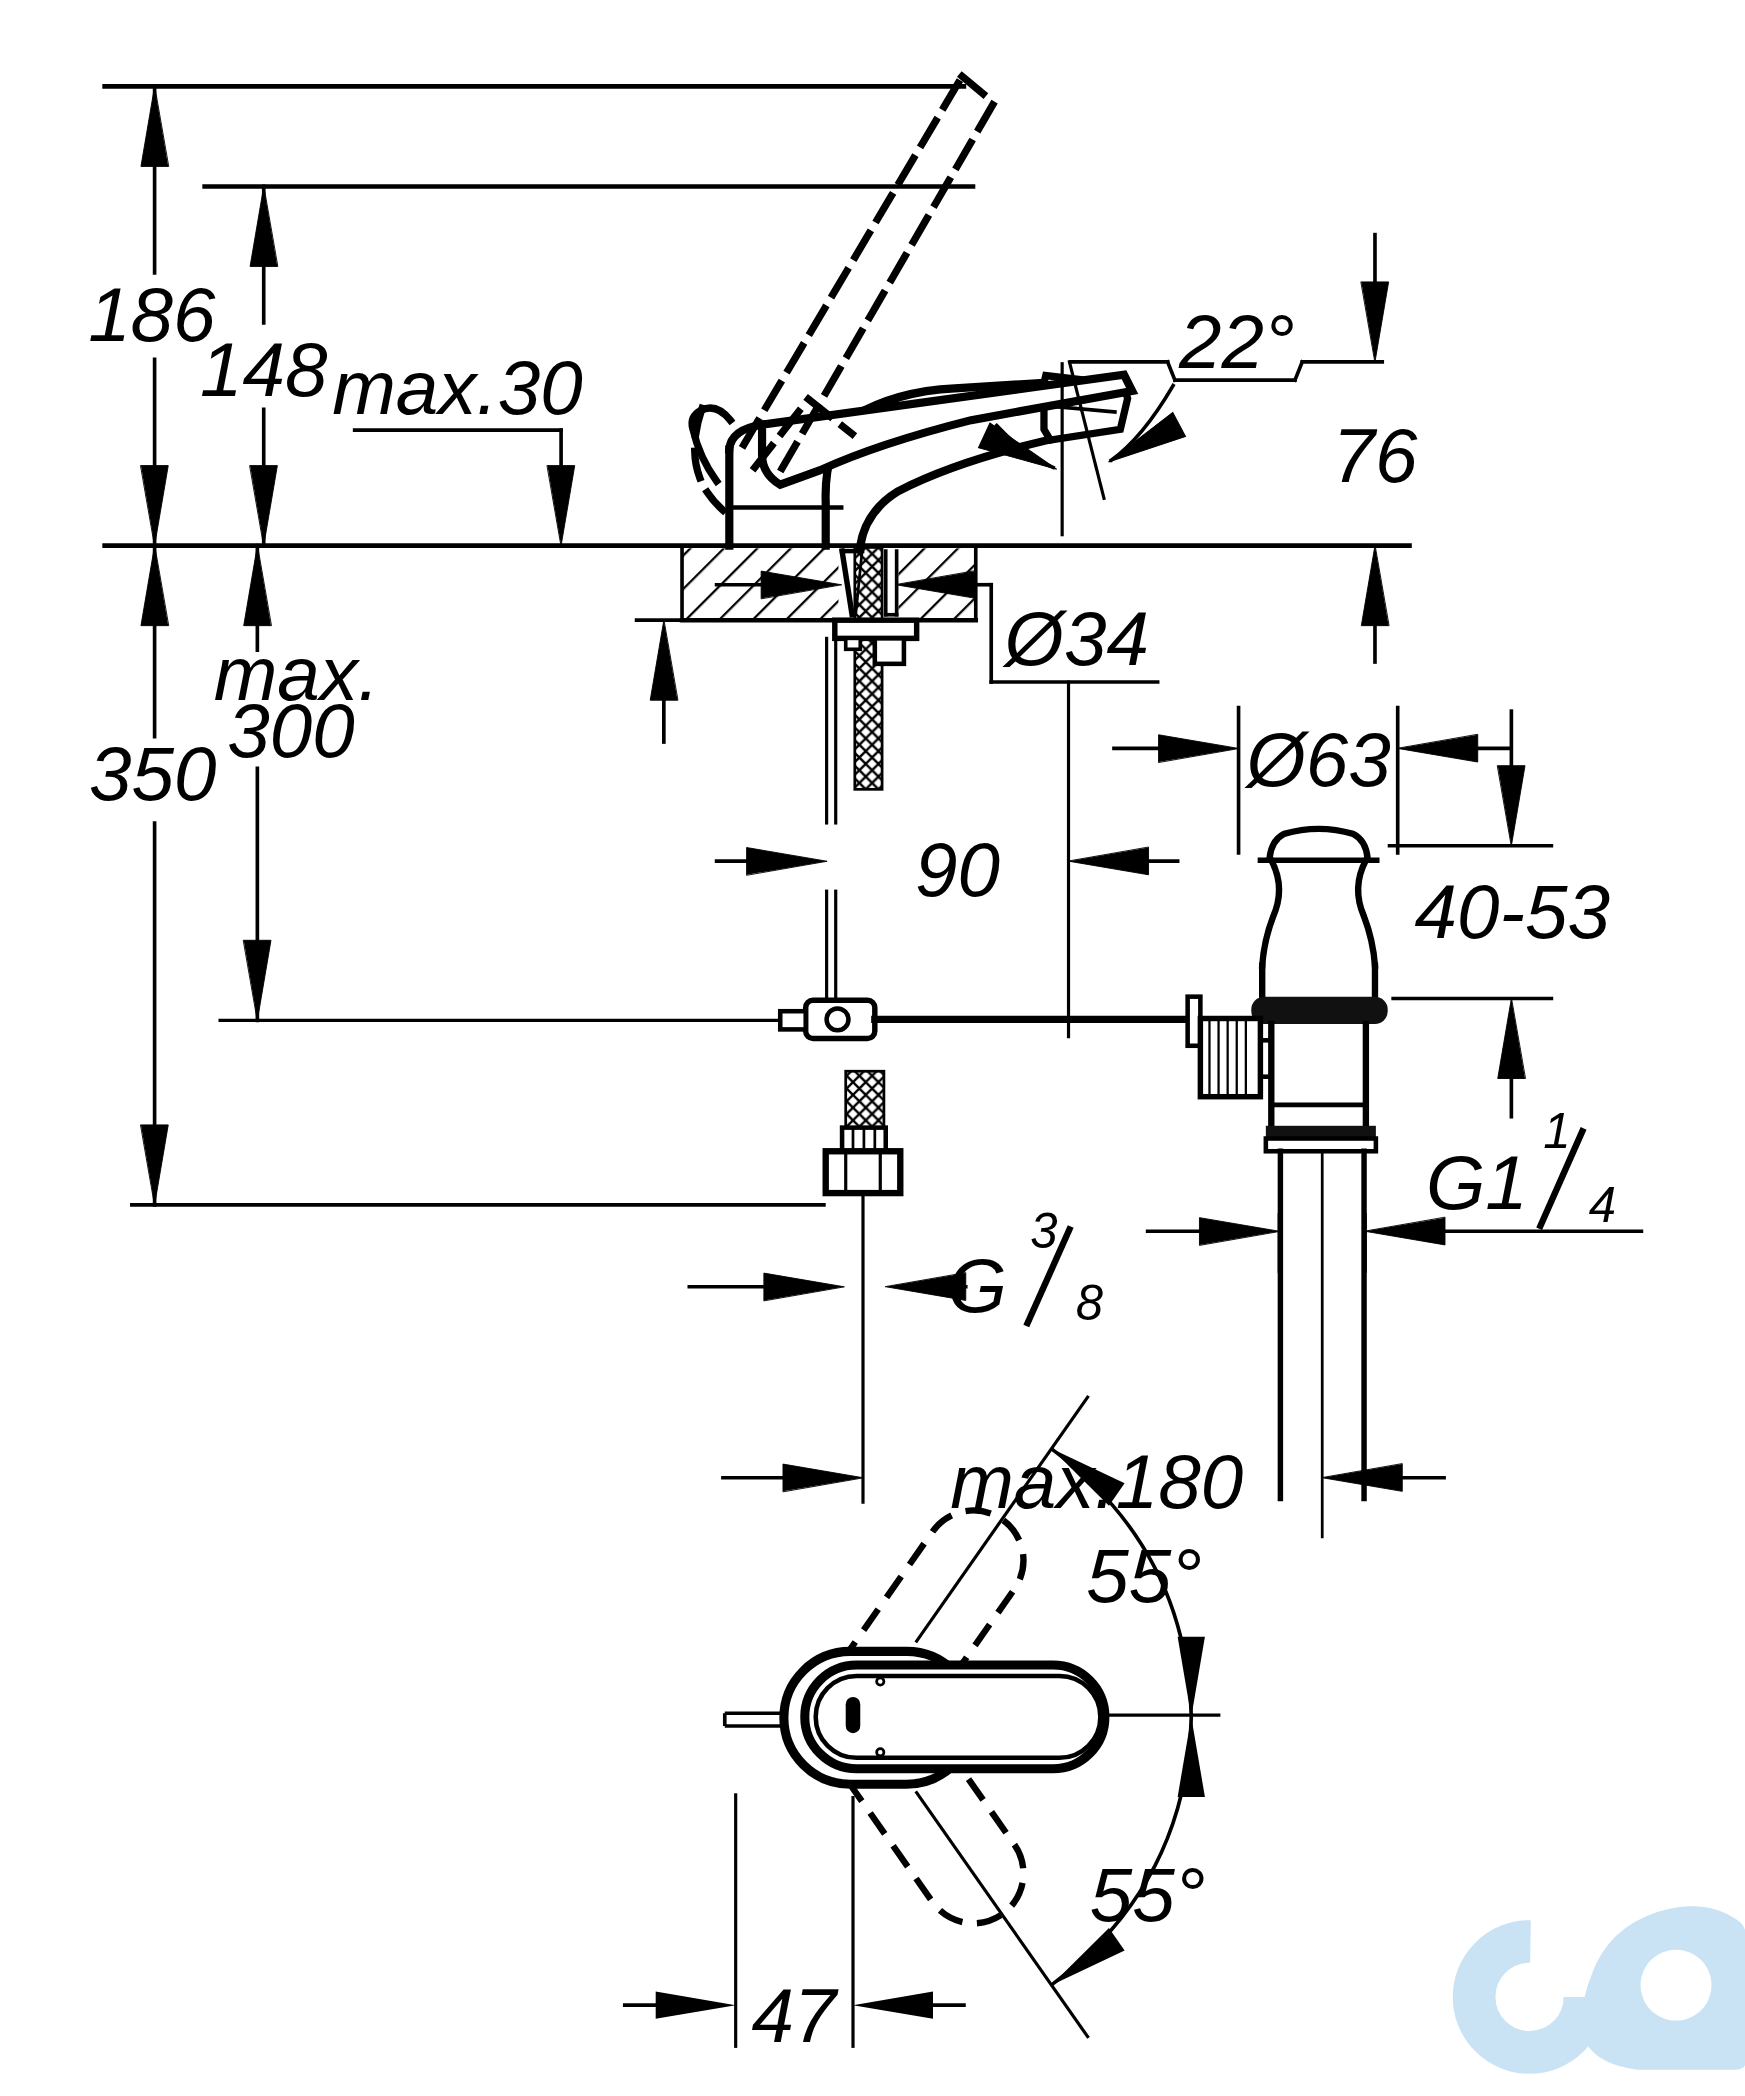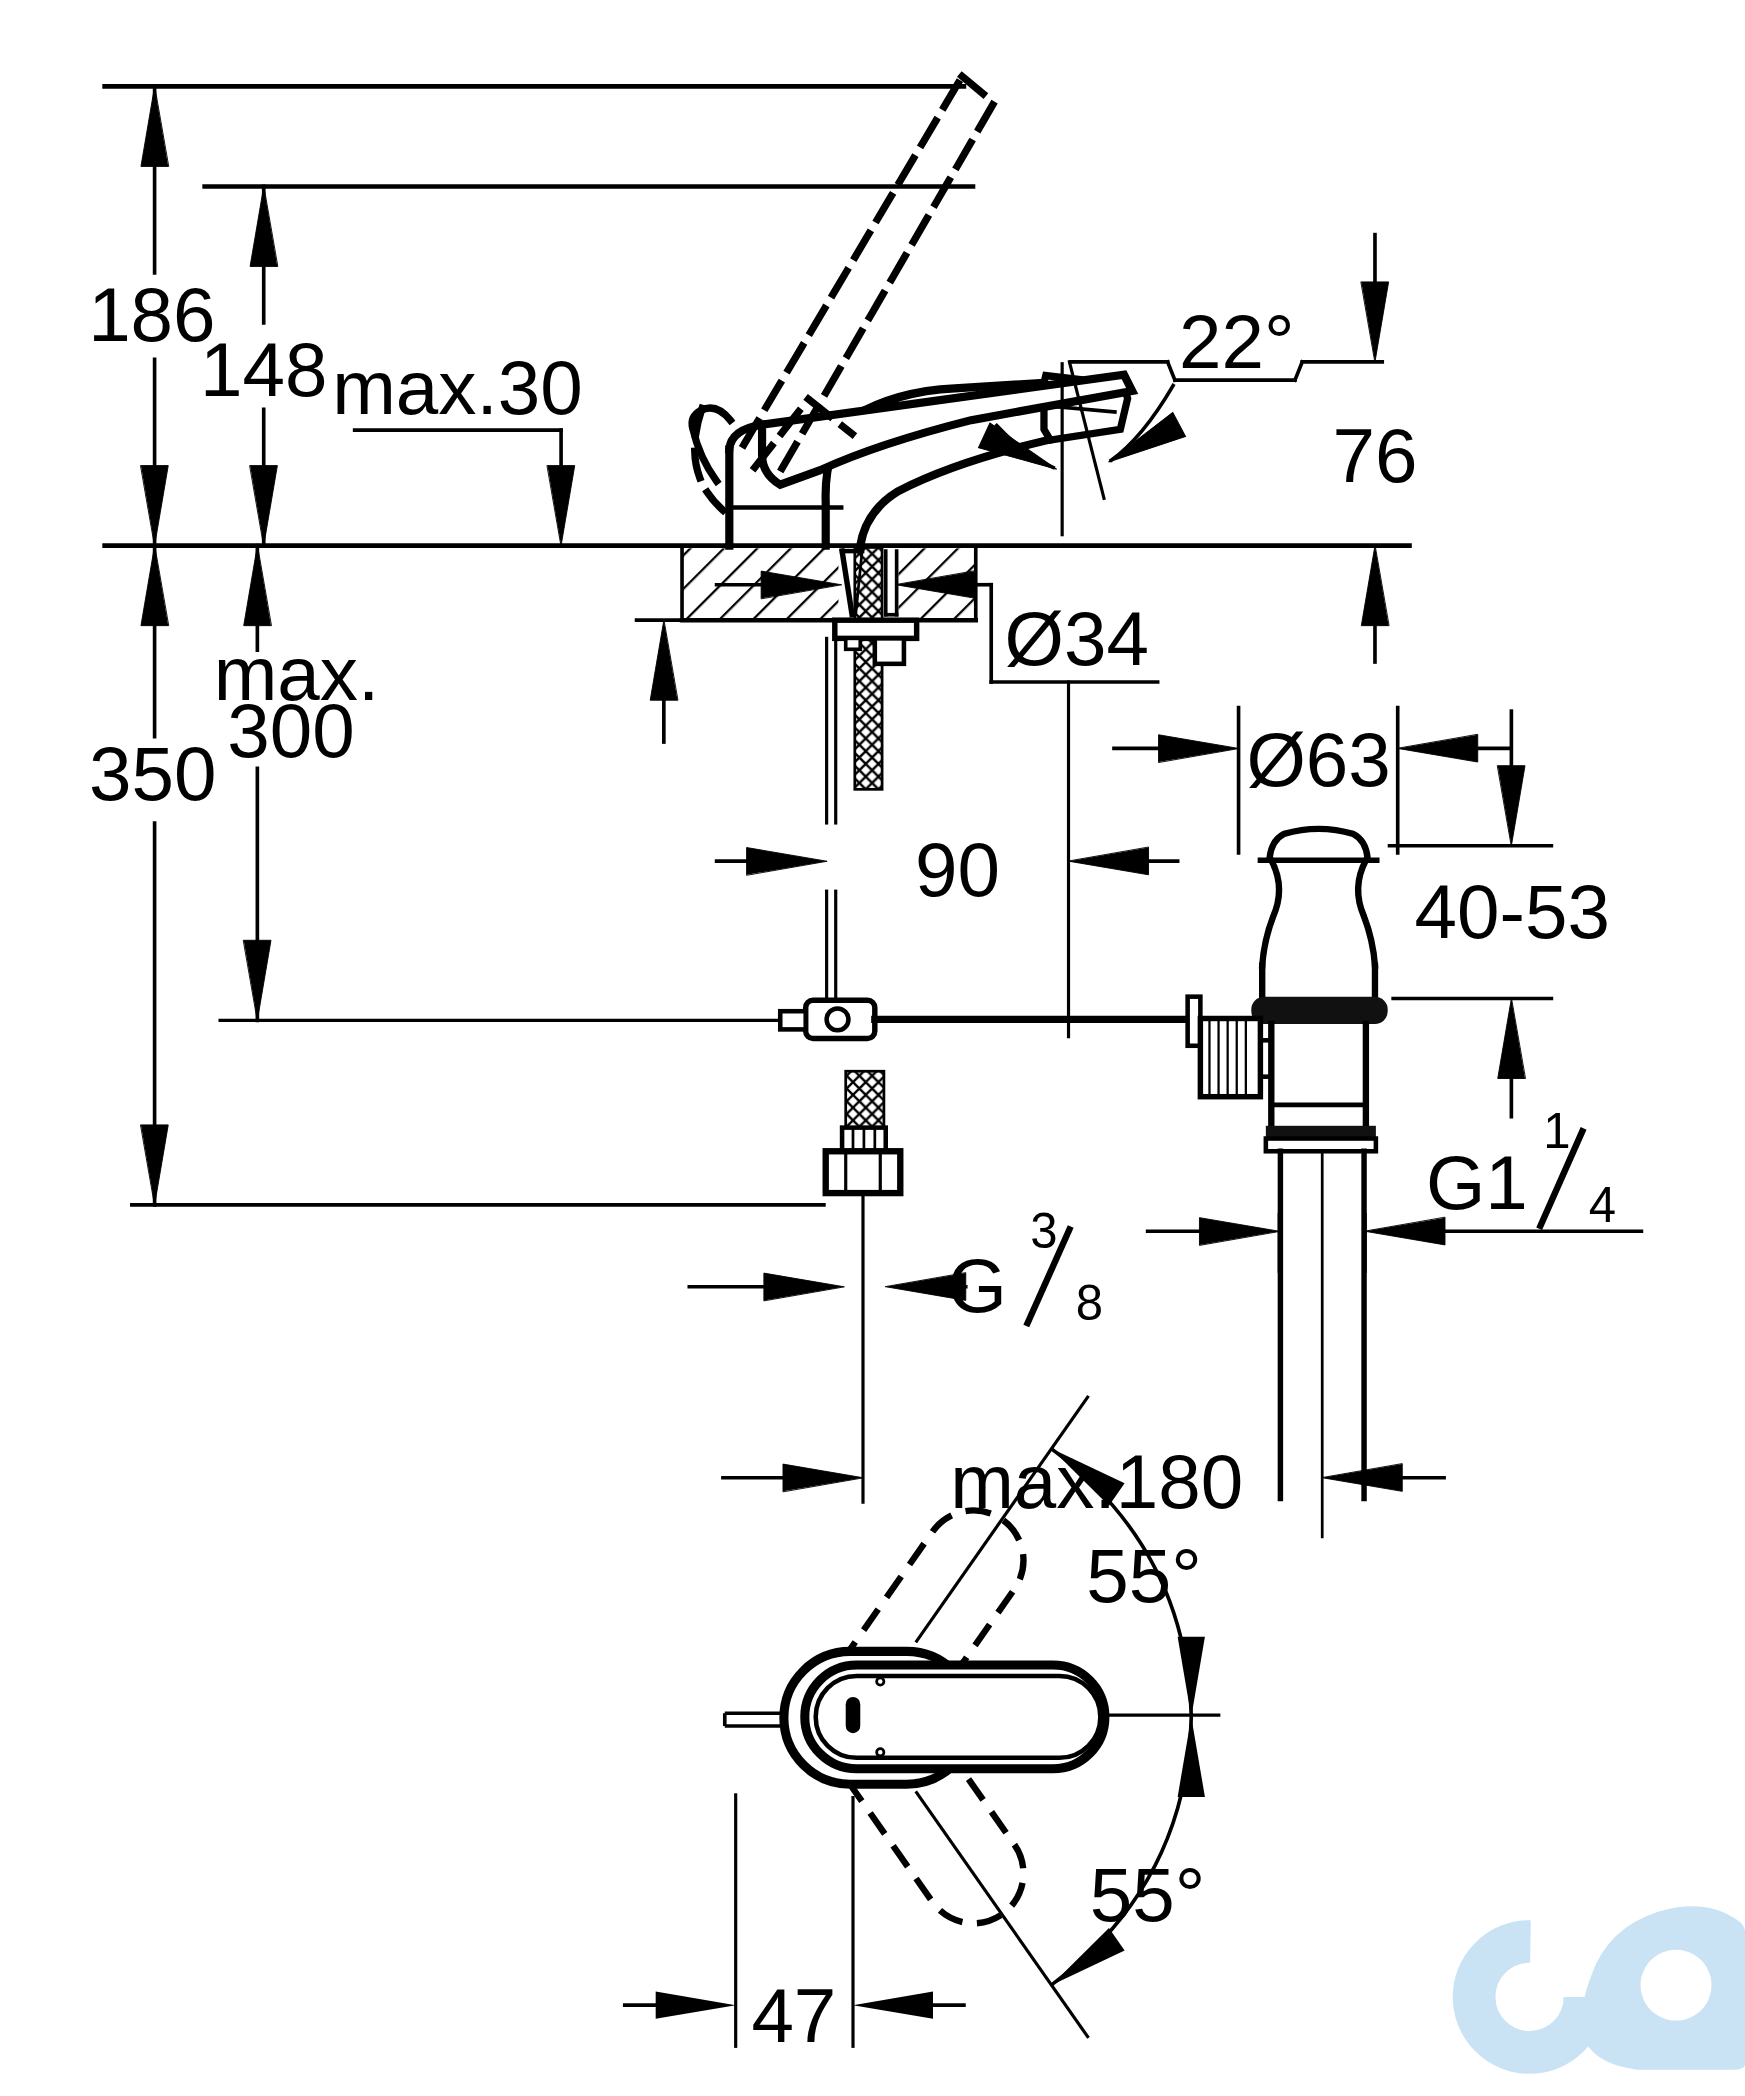--- a/index.html
+++ b/index.html
@@ -1,16 +1,16 @@
 <!DOCTYPE html>
 <html style="font-size:14.5px"><head>
 <meta charset="utf-8">
 <style>
   html,body{margin:0;padding:0;background:#ffffff;}
-  .stage{width:1746px;height:2097px;position:relative;background:#fff;overflow:hidden;}
+  .stage{width:1746px;height:2097px;position:relative;background:#fff;overflow:hidden;font-style:italic;}
   svg{display:block;}
   .dim{font-family:"Liberation Sans","DejaVu Sans",sans-serif;font-size:84px;fill:#000;}
   .dimsmall{font-family:"Liberation Sans","DejaVu Sans",sans-serif;font-size:54px;fill:#000;}
   .mid{text-anchor:middle;}
 </style>
 </head>
 <body>
 
 <div class="stage">
 <svg width="1746" height="2097" viewBox="0 0 1920 2306">

